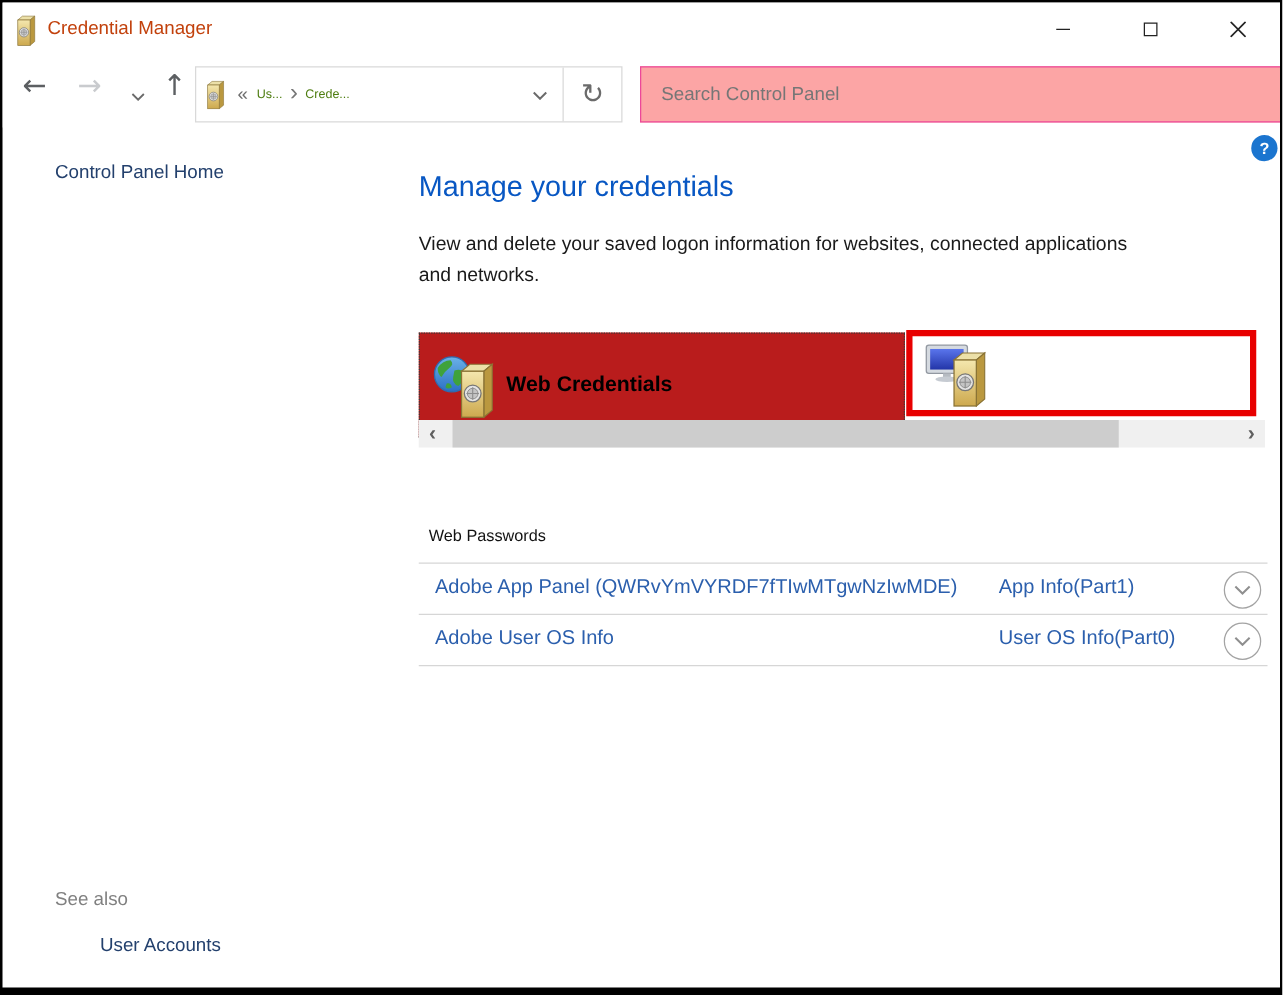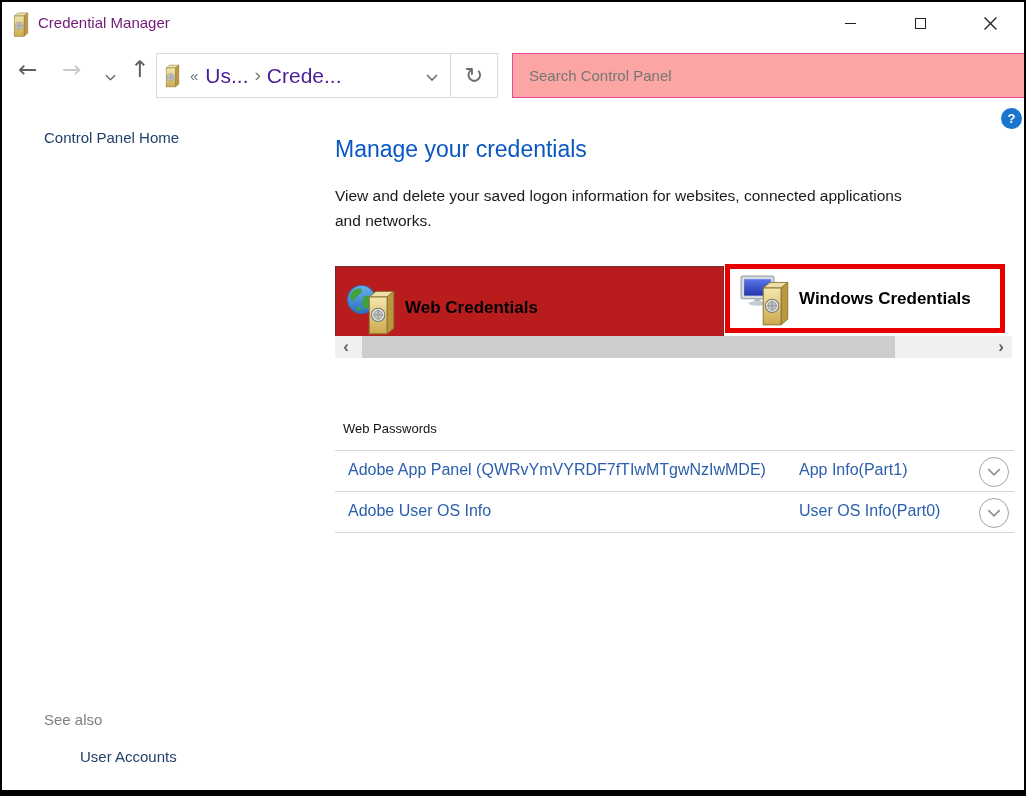--- a/index.html
+++ b/index.html
@@ -8,38 +8,38 @@
   .window {
     position:relative; width:1026px; height:796px; background:#fff;
     border:2px solid #000; border-bottom-width:6px;
     font-family:"Liberation Sans","DejaVu Sans",sans-serif; color:#1a1a1a;
     overflow:hidden;
   }
 
   
   .titlebar { position:absolute; left:0; top:0; width:100%; height:46px; background:#fff; }
   .app-icon { position:absolute; left:11px; top:9px; }
-  .title-text { position:absolute; left:36px; top:12px; font-size:15px; color:#701a75; }
+  .title-text { position:absolute; left:36px; top:12px; font-size:15px; color:#c2410c; }
   .cap-btn { position:absolute; top:4px; width:46px; height:34px; display:flex; align-items:center; justify-content:center; }
   .min-glyph { width:11px; height:0; border-top:1px solid #222; }
   .max-glyph { width:11px; height:11px; border:1px solid #222; background:#fff; }
 
   
   .toolbar { position:absolute; left:0; top:46px; width:100%; height:54px; background:#fff; }
   .nav-glyph { position:absolute; font-family:"DejaVu Sans",sans-serif; color:#5c5f62; }
   .back  { left:16px; top:8px;  font-size:23px; }
   .fwd   { left:60px; top:8px;  font-size:23px; color:#c9cbce; }
   .split { left:103px; top:18px; }
   .up    { left:128px; top:8px; font-size:23px; }
   .crumb-box { position:absolute; left:154px; top:5px; width:342px; height:45px;
     border:1px solid #d9d9d9; background:#fff; display:flex; align-items:center; }
   .crumb-main { flex:1; display:flex; align-items:center; height:100%; padding-left:8px; }
   .crumb-sep { color:#6d6d6d; font-size:15px; margin:0 7px; }
   .crumb-arrow { color:#777; font-size:19px; line-height:1; margin:0 6px 3px 6px; }
-  .crumb-item { font-size:21px; color:#4c1d95; }
+  .crumb-item { font-size:10px; color:#4d7c0f; }
   .crumb-dd { margin-left:auto; margin-right:12px; }
   .refresh-cell { width:47px; height:100%; border-left:1px solid #d9d9d9;
     display:flex; align-items:center; justify-content:center;
     font-family:"DejaVu Sans",sans-serif; font-size:22px; color:#6b6b6b; }
   .search-box { position:absolute; left:510px; top:5px; width:599px; height:45px;
     border:1px solid #ec4899; background:#fca5a5; }
   .search-box input { border:0; outline:none; width:450px; height:100%; padding:0 0 0 16px;
     font-size:15px; font-family:inherit; color:#333; background:transparent; }
   .search-box input::placeholder { color:#767676; opacity:1; }
   .mag { position:absolute; right:10px; top:11px; }
@@ -210,21 +210,20 @@
         <use href="#safe" x="21" y="7" width="29" height="47"></use>
       </svg>
       <span class="tab-label">Web Credentials</span>
     </div>
     <div class="red-annot">
       <div class="tab-win">
         <svg class="tab-icon" width="54" height="54" viewBox="0 0 54 54">
           <use href="#monitor" x="0" y="3" width="35" height="31"></use>
           <use href="#safe" x="21" y="7" width="29" height="47"></use>
         </svg>
-        <span class="tab-label">Windows Credentials</span>
       </div>
     </div>
   </div>
 
   <div class="hscroll">
     <div class="hs-arrow hs-left">‹</div>
     <div class="hs-thumb"></div>
     <div class="hs-arrow hs-right">›</div>
   </div>
 

